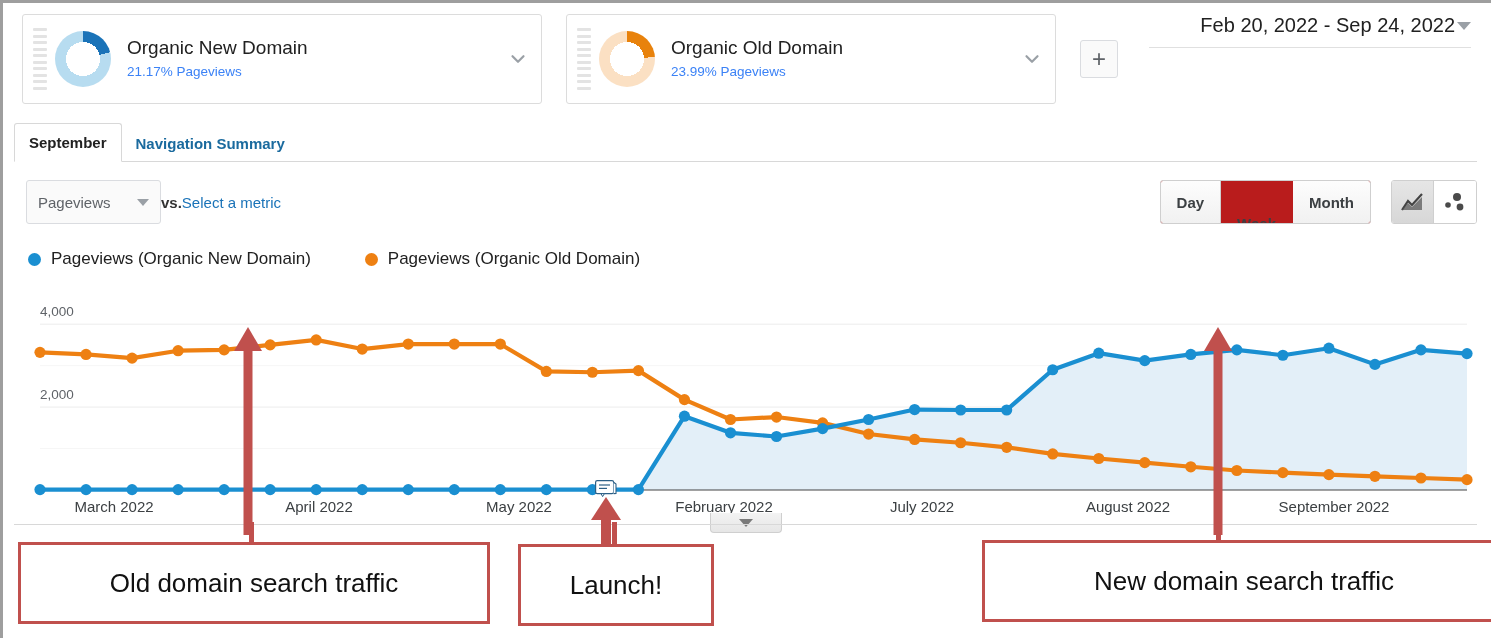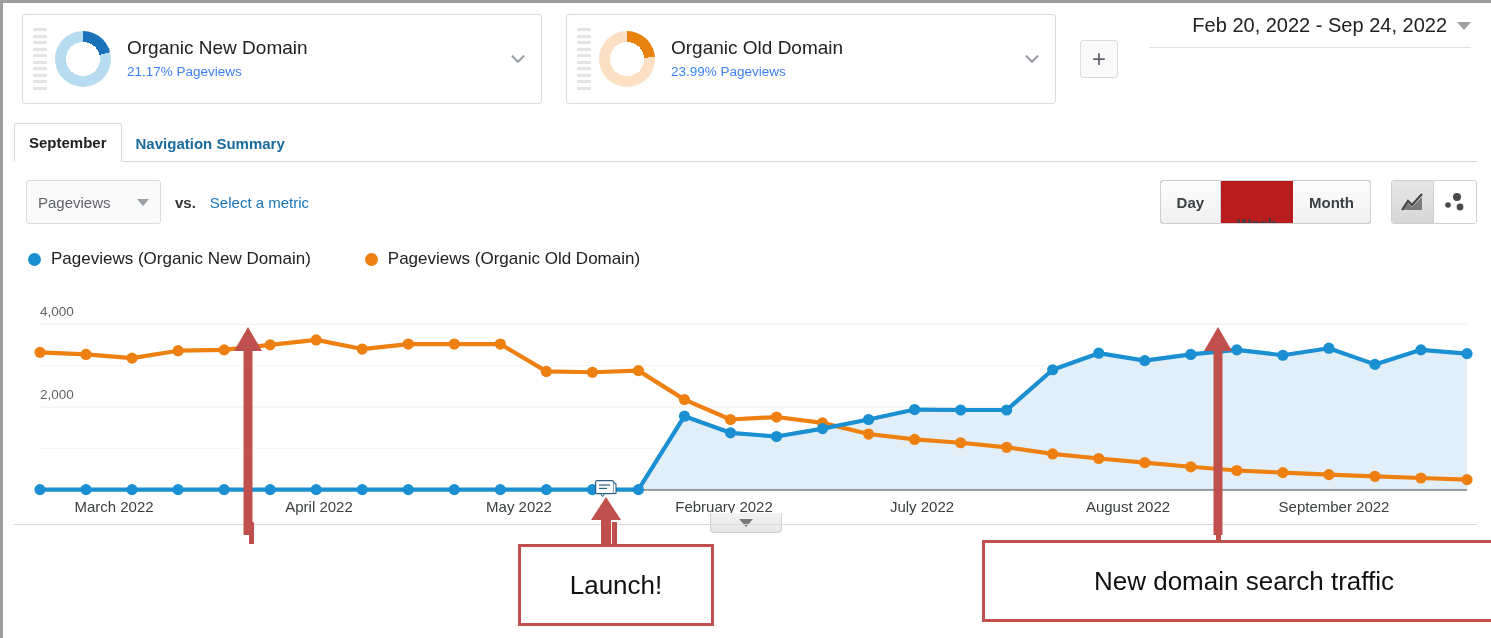--- a/index.html
+++ b/index.html
@@ -52,36 +52,36 @@
     width:38px; height:38px; margin-left:24px; margin-top:26px;
     border:1px solid #dadce0; border-radius:3px; background:#fafafa;
     display:flex; align-items:center; justify-content:center;
     font-size:24px; color:#5f6368; line-height:1; font-weight:300;
   }
 
   
   .daterange {
     position:absolute; right:20px; top:14px; width:322px;
     border-bottom:1px solid #e0e0e0; padding-bottom:10px;
-    display:flex; align-items:center; justify-content:flex-end; gap:10px;
+    display:flex; align-items:center; justify-content:flex-end; gap:2px;
   }
   .daterange .dr-text { font-size:20px; color:#212121; white-space:nowrap; }
   .dr-caret { width:0; height:0; border-left:7px solid transparent; border-right:7px solid transparent; border-top:8px solid #9aa0a6; }
 
   
   .tabs { position:absolute; left:14px; top:122px; width:1463px; height:40px; border-bottom:1px solid #d8d8d8; display:flex; align-items:flex-end; }
   .tab {
     font-size:15px; font-weight:bold; padding:9px 14px 8px 14px; line-height:20px;
     position:relative; top:1px;
   }
   .tab.active { color:#212121; background:#fff; border:1px solid #d8d8d8; border-bottom:1px solid #fff; border-radius:3px 3px 0 0; }
   .tab.inactive { color:#1a6a9e; }
 
   
-  .metricrow { position:absolute; left:26px; top:180px; display:flex; align-items:center; gap:14px; }
+  .metricrow { position:absolute; left:26px; top:180px; display:flex; align-items:center; }
   .metric-select {
     height:44px; min-width:135px; border:1px solid #dadce0; border-radius:3px; background:#fafafa;
     display:flex; align-items:center; justify-content:space-between; padding:0 11px; gap:14px;
   }
   .metric-select .ms-label { font-size:15px; color:#5f6368; }
   .ms-caret { width:0; height:0; border-left:6px solid transparent; border-right:6px solid transparent; border-top:7px solid #9aa0a6; }
   .vs-label { font-size:15px; font-weight:bold; color:#333; }
   .pick-metric { font-size:15px; color:#1a73b8; }
 
   
@@ -367,20 +367,23 @@
 
   <svg class="arrow" style="left:1198px; top:325px;" width="40" height="210">
     <rect x="15.5" y="22" width="9" height="188" fill="#c0504d"></rect>
     <path d="M20 2 L34 26 L6 26 Z" fill="#c0504d"></path>
   </svg>
 
   <div class="cl-stem" style="left:249px; top:522px; height:22px;"></div>
   <div class="cl-stem" style="left:612px; top:522px; height:22px;"></div>
   <div class="cl-stem" style="left:1216px; top:522px; height:22px;"></div>
 
+  <div class="callout" style="left:18px; top:542px; width:472px; height:82px;">
+    <span>Old domain search traffic</span>
+  </div>
 
   <div class="callout" style="left:518px; top:544px; width:196px; height:82px;">
     <span>Launch!</span>
   </div>
 
   <div class="callout" style="left:982px; top:540px; width:524px; height:82px;">
     <span>New domain search traffic</span>
   </div>
 
 </div>

